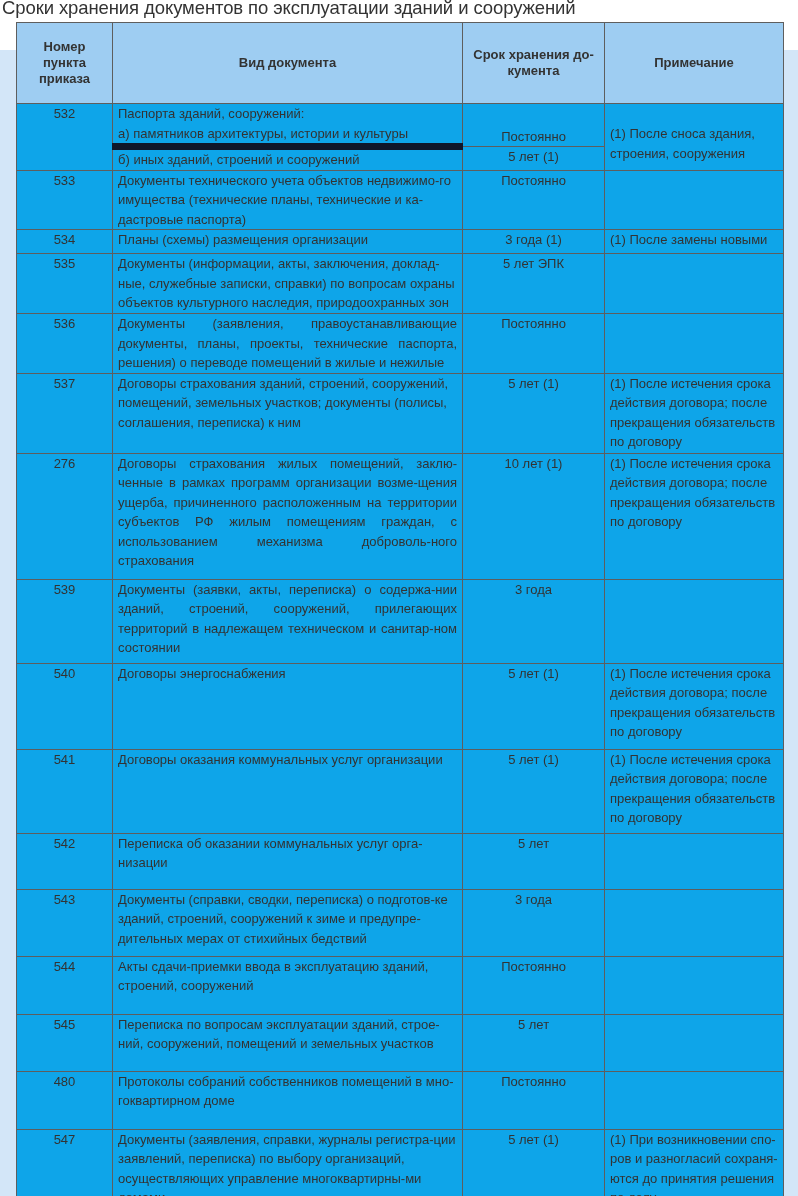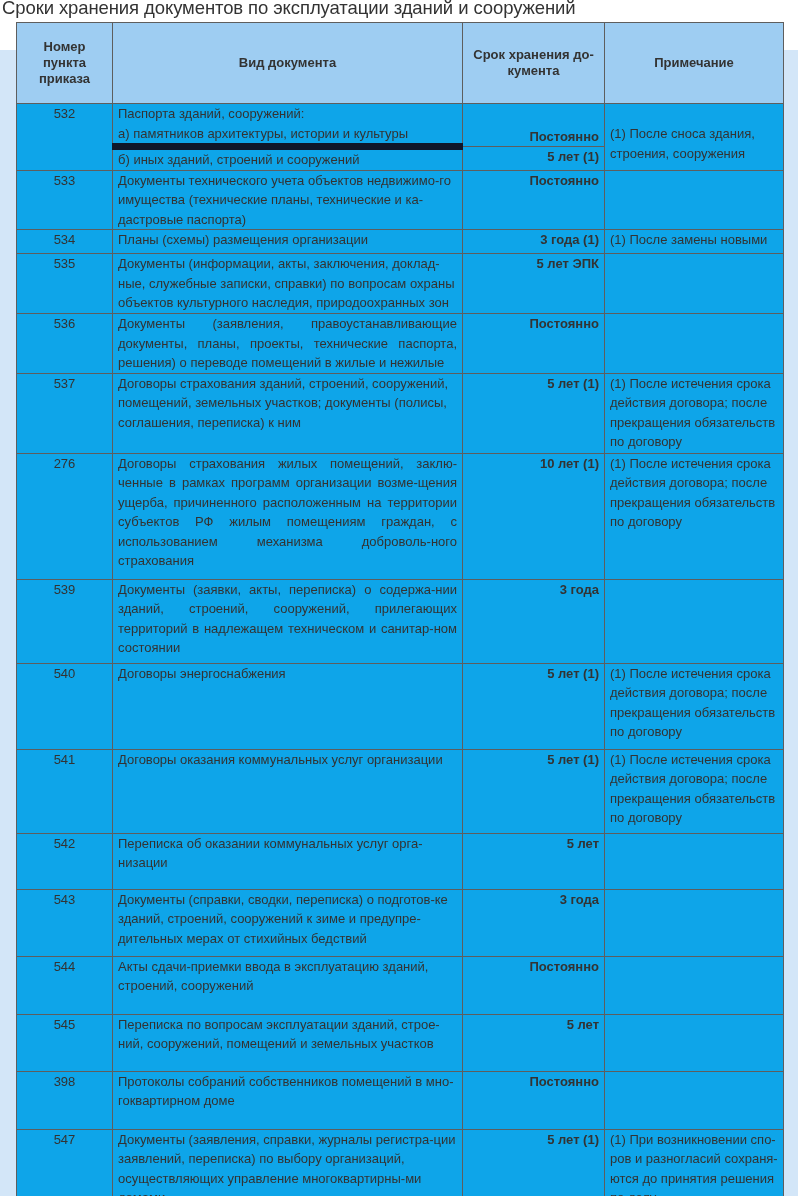--- a/index.html
+++ b/index.html
@@ -28,21 +28,21 @@
     }
     table.main th {
       background: #9ecdf2; font-weight: bold; vertical-align: middle;
       text-align: center; font-size: 13px; line-height: 16px; color: #333;
       height: 56px; padding: 0 4px;
     }
     col.c1 { width: 96px; } col.c2 { width: 350px; } col.c3 { width: 142px; } col.c4 { width: 179px; }
     td.num { text-align: center; padding-top: 1px; }
     td.doc { text-align: left; padding-top: 1px; }
     td.doc.justify { text-align: justify; margin-left: 24px; }
-    td.term { text-align: right; padding-top: 1px; font-weight: bold; }
+    td.term { text-align: center; padding-top: 1px; }
     td.note { text-align: left; padding-top: 1px; }
     .sub-mid { vertical-align: bottom !important; }
     .note-mid { vertical-align: middle !important; }
   </style>
 </head>
 <body>
 
 <div class="bg-panel"></div>
 <div class="title">Сроки хранения документов по эксплуатации зданий и сооружений</div>
 
@@ -148,21 +148,21 @@
         <td class="term">Постоянно</td>
         <td class="note"></td>
       </tr>
       <tr style="height: 57px;">
         <td class="num">545</td>
         <td class="doc">Переписка по вопросам эксплуатации зданий, строе-ний, сооружений, помещений и земельных участков</td>
         <td class="term">5 лет</td>
         <td class="note"></td>
       </tr>
       <tr style="height: 58px;">
-        <td class="num">398</td>
+        <td class="num">480</td>
         <td class="doc">Протоколы собраний собственников помещений в мно-гоквартирном доме</td>
         <td class="term">Постоянно</td>
         <td class="note"></td>
       </tr>
       <tr style="height: 84px;">
         <td class="num">547</td>
         <td class="doc">Документы (заявления, справки, журналы регистра-ции заявлений, переписка) по выбору организаций, осуществляющих управление многоквартирны-ми домами</td>
         <td class="term">5 лет (1)</td>
         <td class="note">(1) При возникновении спо-ров и разногласий сохраня-ются до принятия решения по делу</td>
       </tr>

